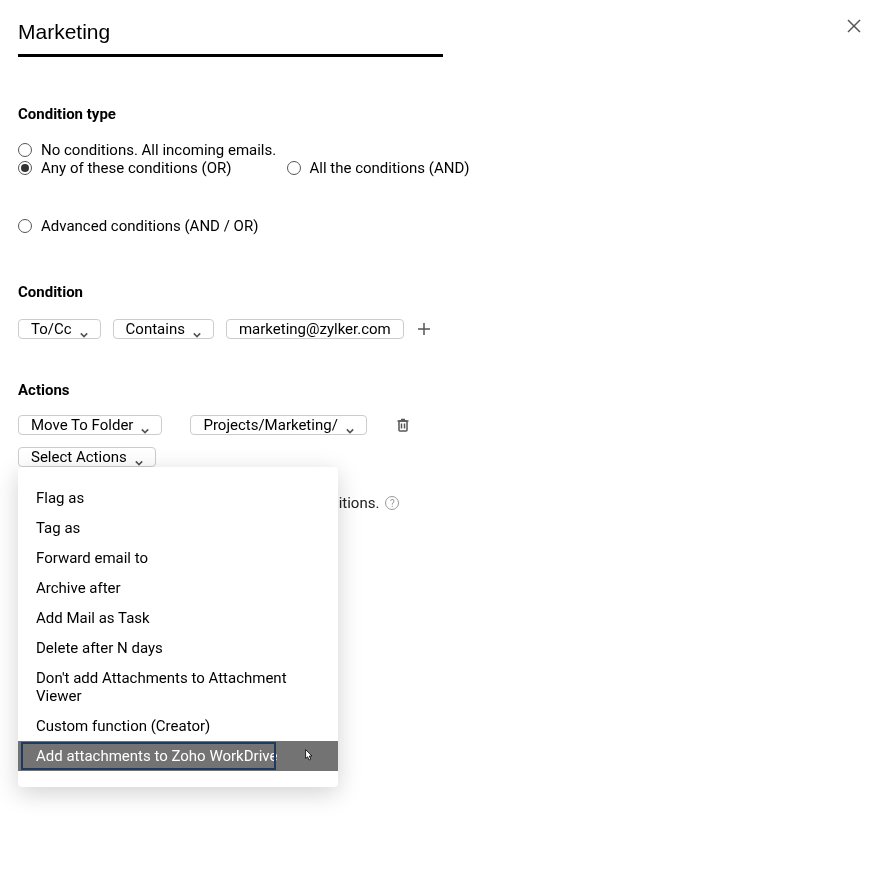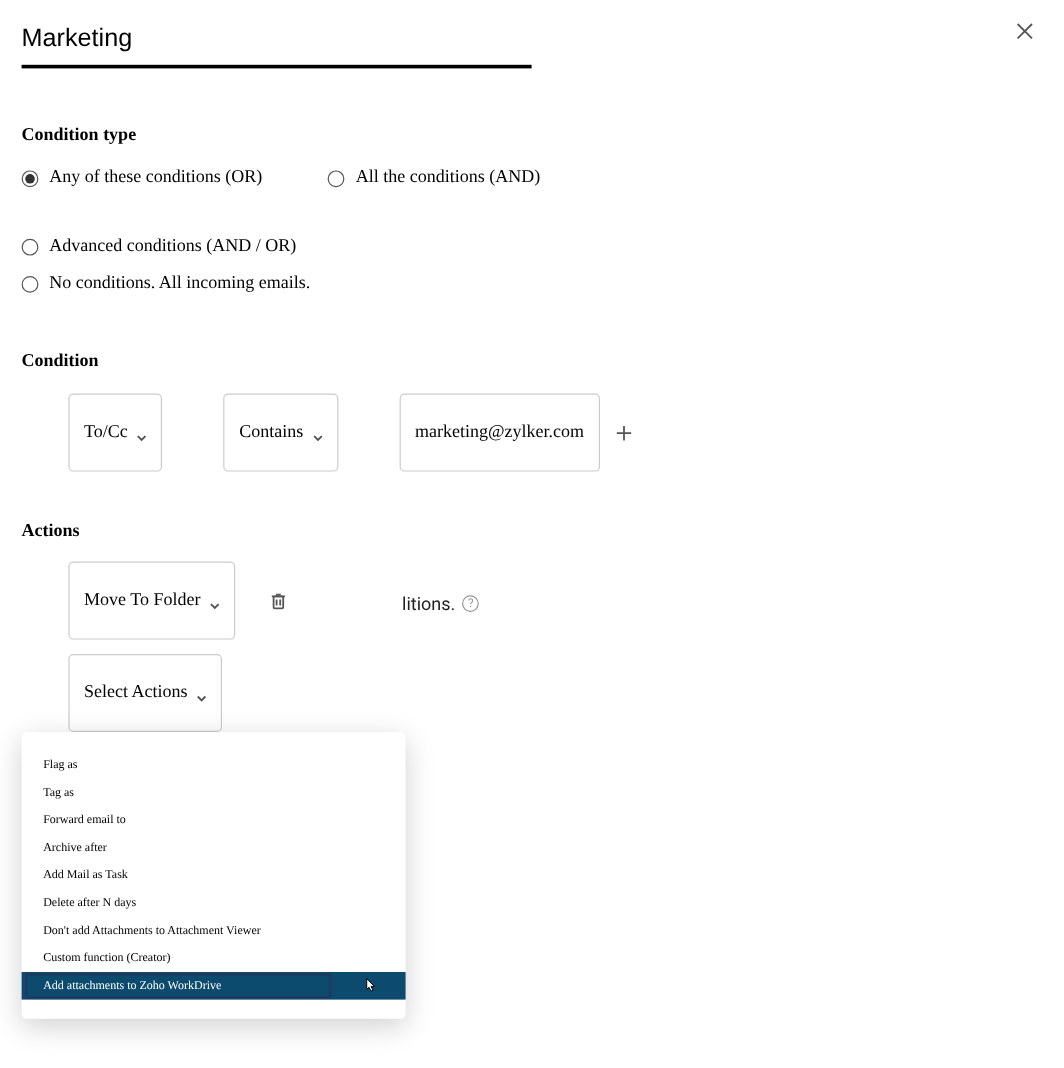--- a/index.html
+++ b/index.html
@@ -34,21 +34,20 @@
     border-bottom: 3px solid #000000;
     font-size: 21px;
     font-weight: 500;
     width: 425px;
     padding: 2px 0 10px 0;
     outline: none;
     color: #000;
   }
   .section {
     margin-top: 48px;
-    font-family: Liberation Serif, serif;
   }
   .section-title {
     font-size: 15px;
     font-weight: 700;
     margin-bottom: 18px;
   }
   .radio-row {
     display: flex;
     flex-wrap: wrap;
     gap: 40px 55px;
@@ -81,29 +80,28 @@
     margin-top: 14px;
   }
   .controls-row {
     display: flex;
     align-items: center;
     gap: 12px;
   }
   .select-box, .text-box {
     border: 1px solid #ccc;
     border-radius: 4px;
-    padding: 23px 12px;
+    padding: 0 12px;
     font-size: 15px;
     background: #fff;
     display: inline-flex;
     align-items: center;
     gap: 8px;
     cursor: pointer;
     white-space: nowrap;
-    margin-left: 39px;
   }
   .chev {
     display: inline-block;
     width: 8px;
     height: 8px;
   }
   .chev svg { width: 8px; height: 8px; stroke: #555; stroke-width: 2; fill: none; }
   .text-box {
     cursor: text;
   }
@@ -131,26 +129,26 @@
     margin-top: 0px;
     width: 320px;
     background: #fff;
     border-radius: 4px;
     box-shadow: 0 6px 24px rgba(0,0,0,0.18);
     padding: 16px 0;
     z-index: 10;
   }
   .dropdown-item {
     padding: 6px 18px;
-    font-size: 10px;
+    font-size: 15px;
     cursor: pointer;
     position: relative;
   }
   .dropdown-item.highlighted {
-    background: #0c4a6e;
+    background: #737373;
     color: #fff;
   }
   .dropdown-item.highlighted .inner-border {
     position: absolute;
     top: 1px; left: 3px;
     height: calc(100% - 2px);
     width: 255px;
     border: 2px solid #1e3a5f;
     pointer-events: none;
   }
@@ -193,40 +191,40 @@
     </svg>
 </div>
 
 <div class="content">
 
   <input class="title-input" value="Marketing" style="">
 
   
   <div class="section">
     <div class="section-title">Condition type</div>
+    <div class="radio-row radio-row-2">
+      <label class="radio-item">
+        <span class="radio-circle"></span>
+        <span>No conditions. All incoming emails.</span>
+      </label>
+    </div>
     <div class="radio-row">
       <label class="radio-item">
         <span class="radio-circle selected"></span>
         <span>Any of these conditions (OR)</span>
       </label>
       <label class="radio-item">
         <span class="radio-circle"></span>
         <span>All the conditions (AND)</span>
       </label>
       <label class="radio-item">
         <span class="radio-circle"></span>
         <span>Advanced conditions (AND / OR)</span>
       </label>
     </div>
-    <div class="radio-row radio-row-2">
-      <label class="radio-item">
-        <span class="radio-circle"></span>
-        <span>No conditions. All incoming emails.</span>
-      </label>
-    </div>
   </div>
 
   
   <div class="section">
     <div class="section-title">Condition</div>
     <div class="controls-row">
       <div class="select-box">
         <span>To/Cc</span>
         <span class="chev"><svg viewBox="0 0 10 10">
               <polyline points="1,3 5,7 9,3"></polyline>
@@ -250,20 +248,26 @@
     </div>
   </div>
 
   
   <div class="section actions-section">
     <div class="section-title">Actions</div>
 
     <div class="action-row">
       <div class="select-box">
         <span>Move To Folder</span>
+        <span class="chev"><svg viewBox="0 0 10 10">
+              <polyline points="1,3 5,7 9,3"></polyline>
+            </svg></span>
+      </div>
+      <div class="select-box">
+        <span>Projects/Marketing/</span>
         <span class="chev"><svg viewBox="0 0 10 10">
               <polyline points="1,3 5,7 9,3"></polyline>
             </svg></span>
       </div>
       <div class="icon-btn">
         <svg viewBox="0 0 16 16">
           <rect x="4" y="4" width="8" height="10" rx="1"></rect>
           <line x1="2.5" y1="4" x2="13.5" y2="4"></line>
           <line x1="6" y1="2.5" x2="10" y2="2.5"></line>
           <line x1="6.5" y1="6.5" x2="6.5" y2="11.5"></line>

